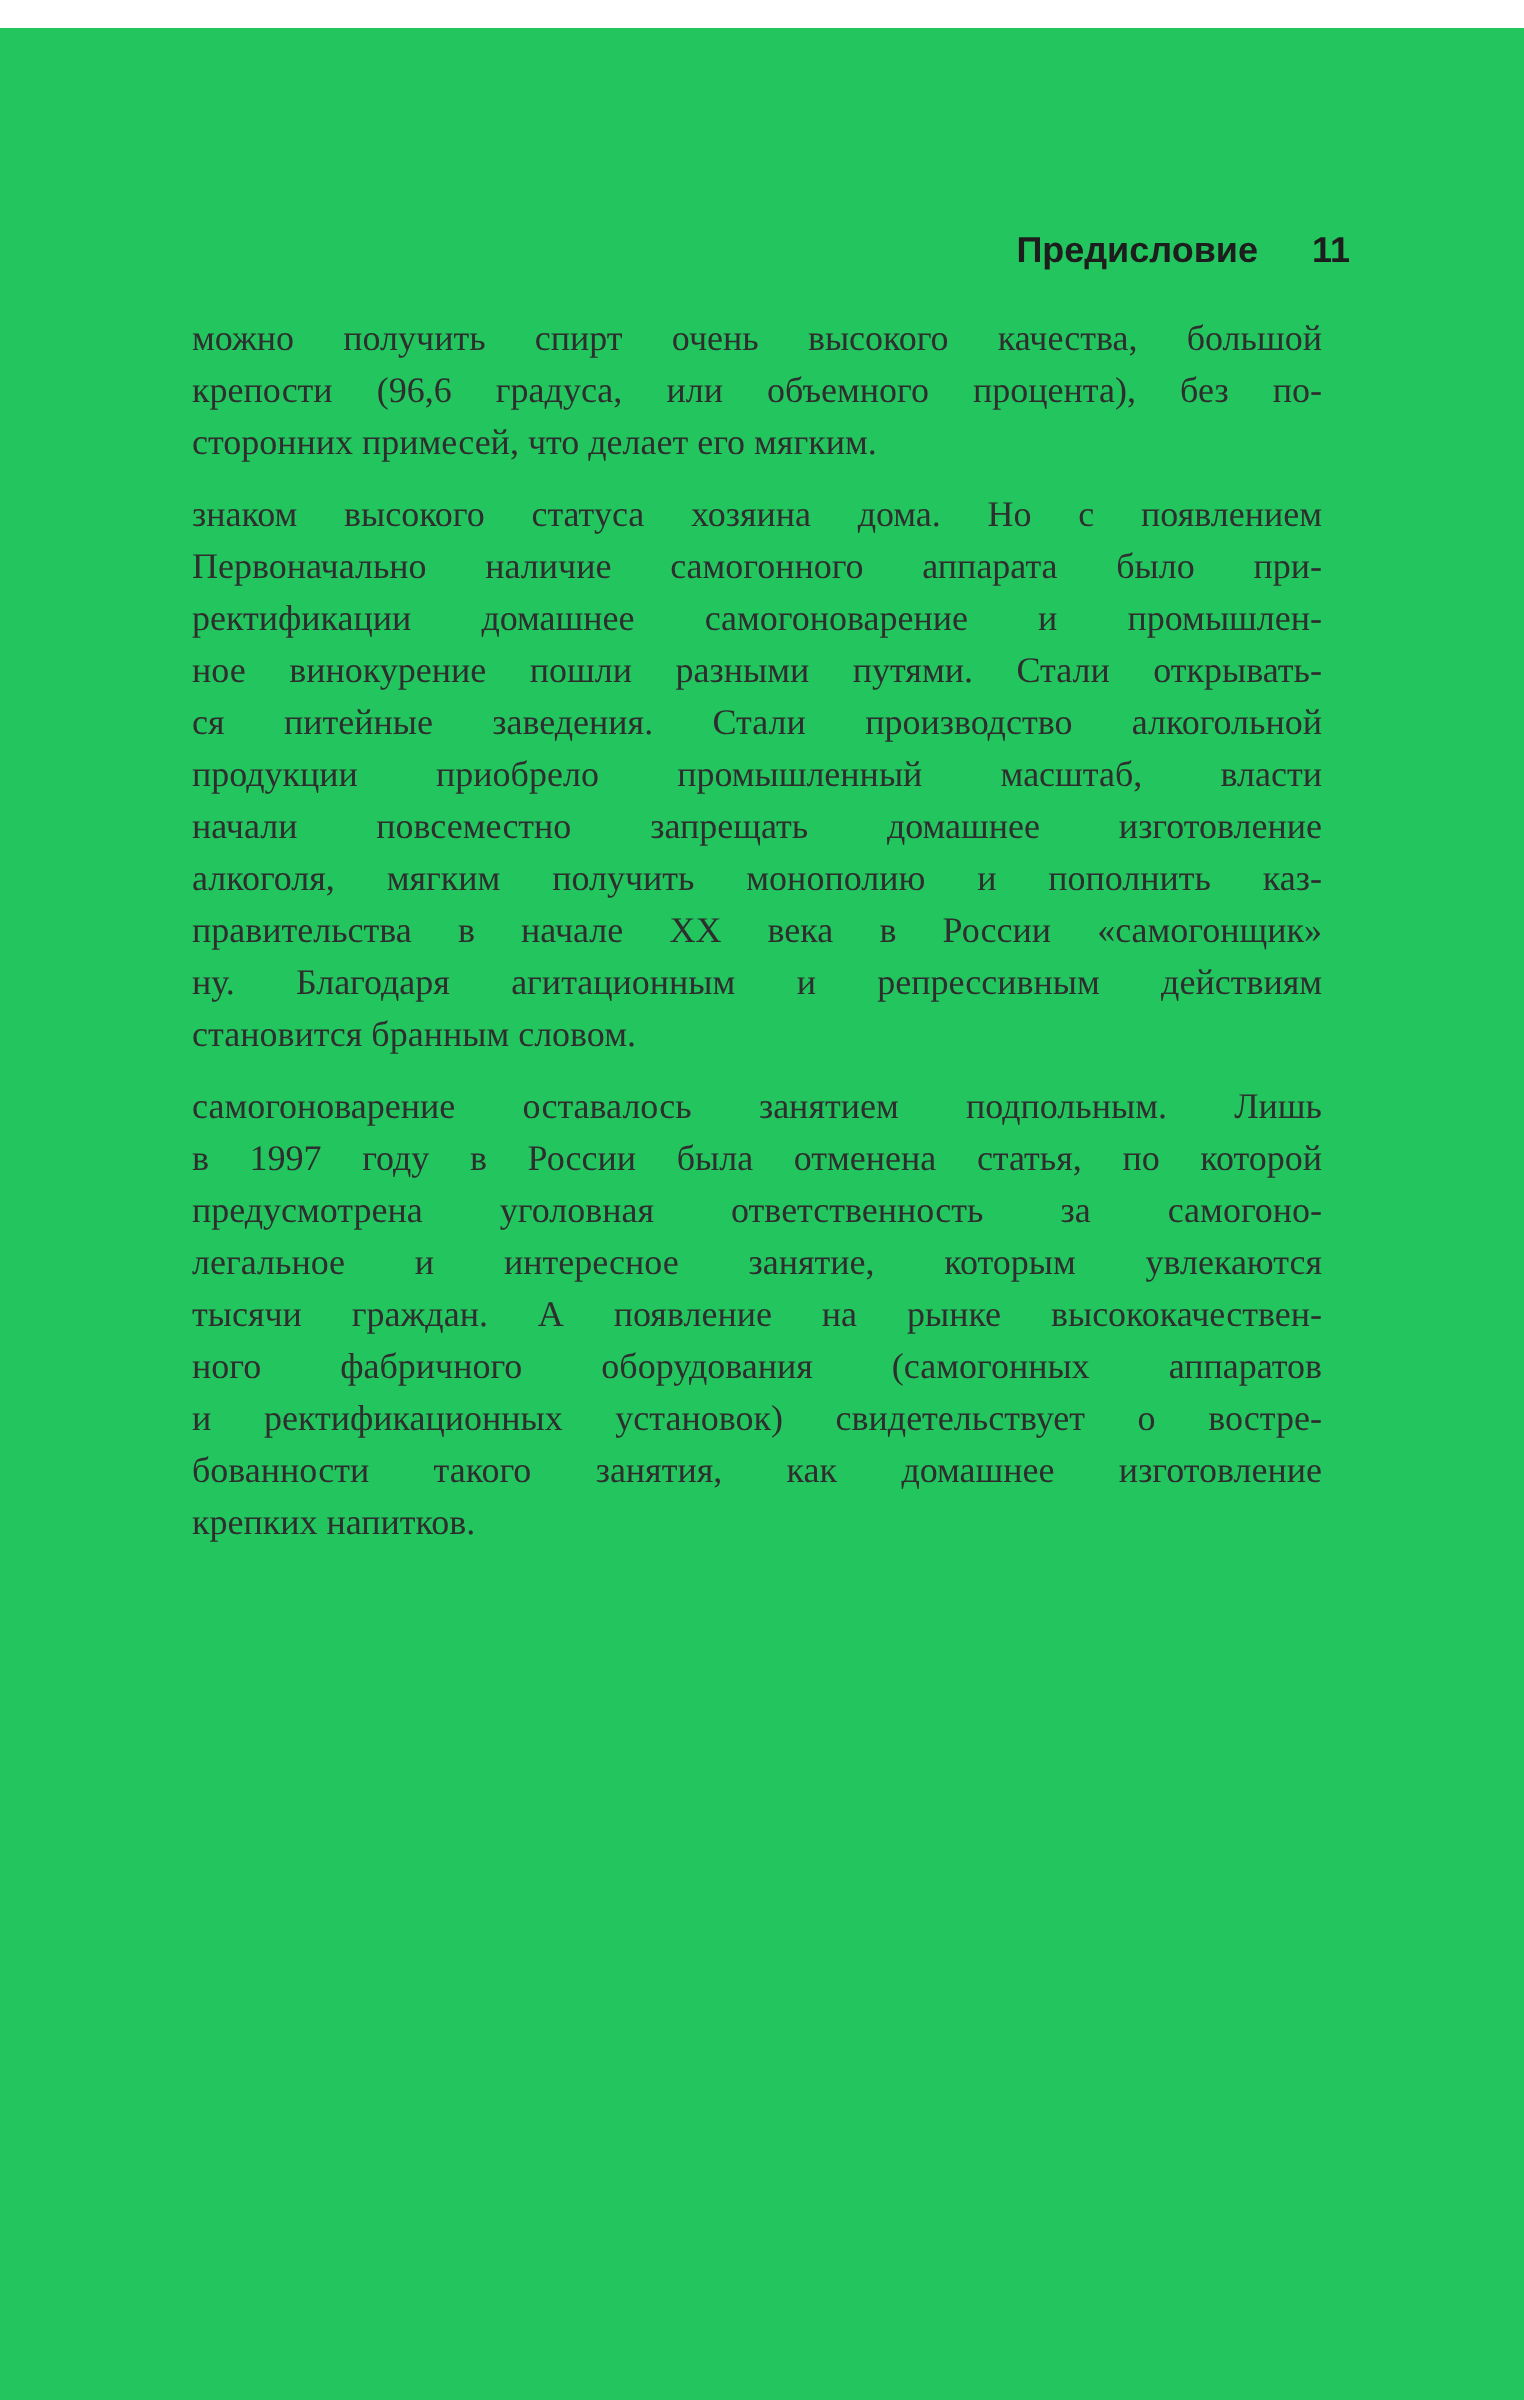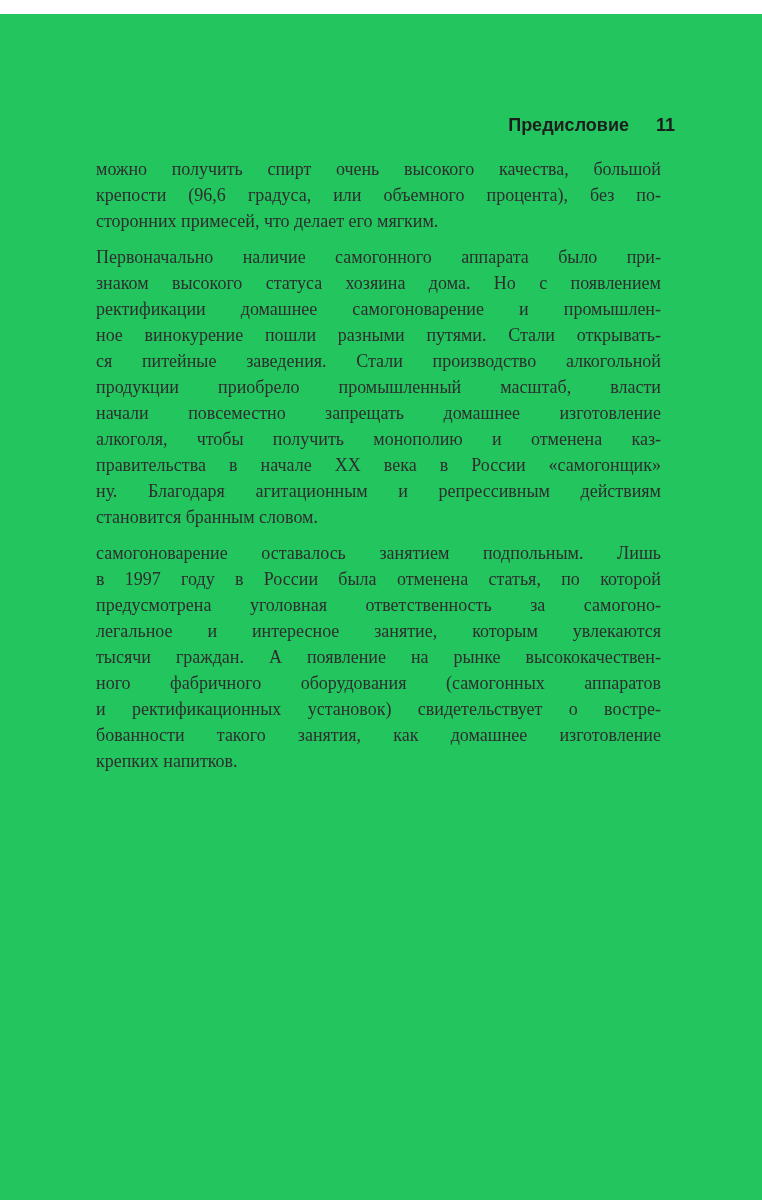--- a/index.html
+++ b/index.html
@@ -65,28 +65,28 @@
       <span>Предисловие</span>
       <span>11</span>
     </div>
     <div class="body-text">
         <div class="paragraph">
           <div class="line">можно получить спирт очень высокого качества, большой</div>
           <div class="line">крепости (96,6 градуса, или объемного процента), без по-</div>
           <div class="line last">сторонних примесей, что делает его мягким.</div>
         </div>
         <div class="paragraph">
+          <div class="line">знаком высокого статуса хозяина дома. Но с появлением</div>
           <div class="line">Первоначально наличие самогонного аппарата было при-</div>
-          <div class="line">знаком высокого статуса хозяина дома. Но с появлением</div>
           <div class="line">ректификации домашнее самогоноварение и промышлен-</div>
           <div class="line">ное винокурение пошли разными путями. Стали открывать-</div>
           <div class="line">ся питейные заведения. Стали производство алкогольной</div>
           <div class="line">продукции приобрело промышленный масштаб, власти</div>
           <div class="line">начали повсеместно запрещать домашнее изготовление</div>
-          <div class="line">алкоголя, чтобы получить монополию и отменена каз-</div>
+          <div class="line">алкоголя, мягким получить монополию и пополнить каз-</div>
           <div class="line">правительства в начале XX века в России «самогонщик»</div>
           <div class="line">ну. Благодаря агитационным и репрессивным действиям</div>
           <div class="line last">становится бранным словом.</div>
         </div>
         <div class="paragraph">
           <div class="line">самогоноварение оставалось занятием подпольным. Лишь</div>
           <div class="line">в 1997 году в России была отменена статья, по которой</div>
           <div class="line">предусмотрена уголовная ответственность за самогоно-</div>
           <div class="line">легальное и интересное занятие, которым увлекаются</div>
           <div class="line">тысячи граждан. А появление на рынке высококачествен-</div>

